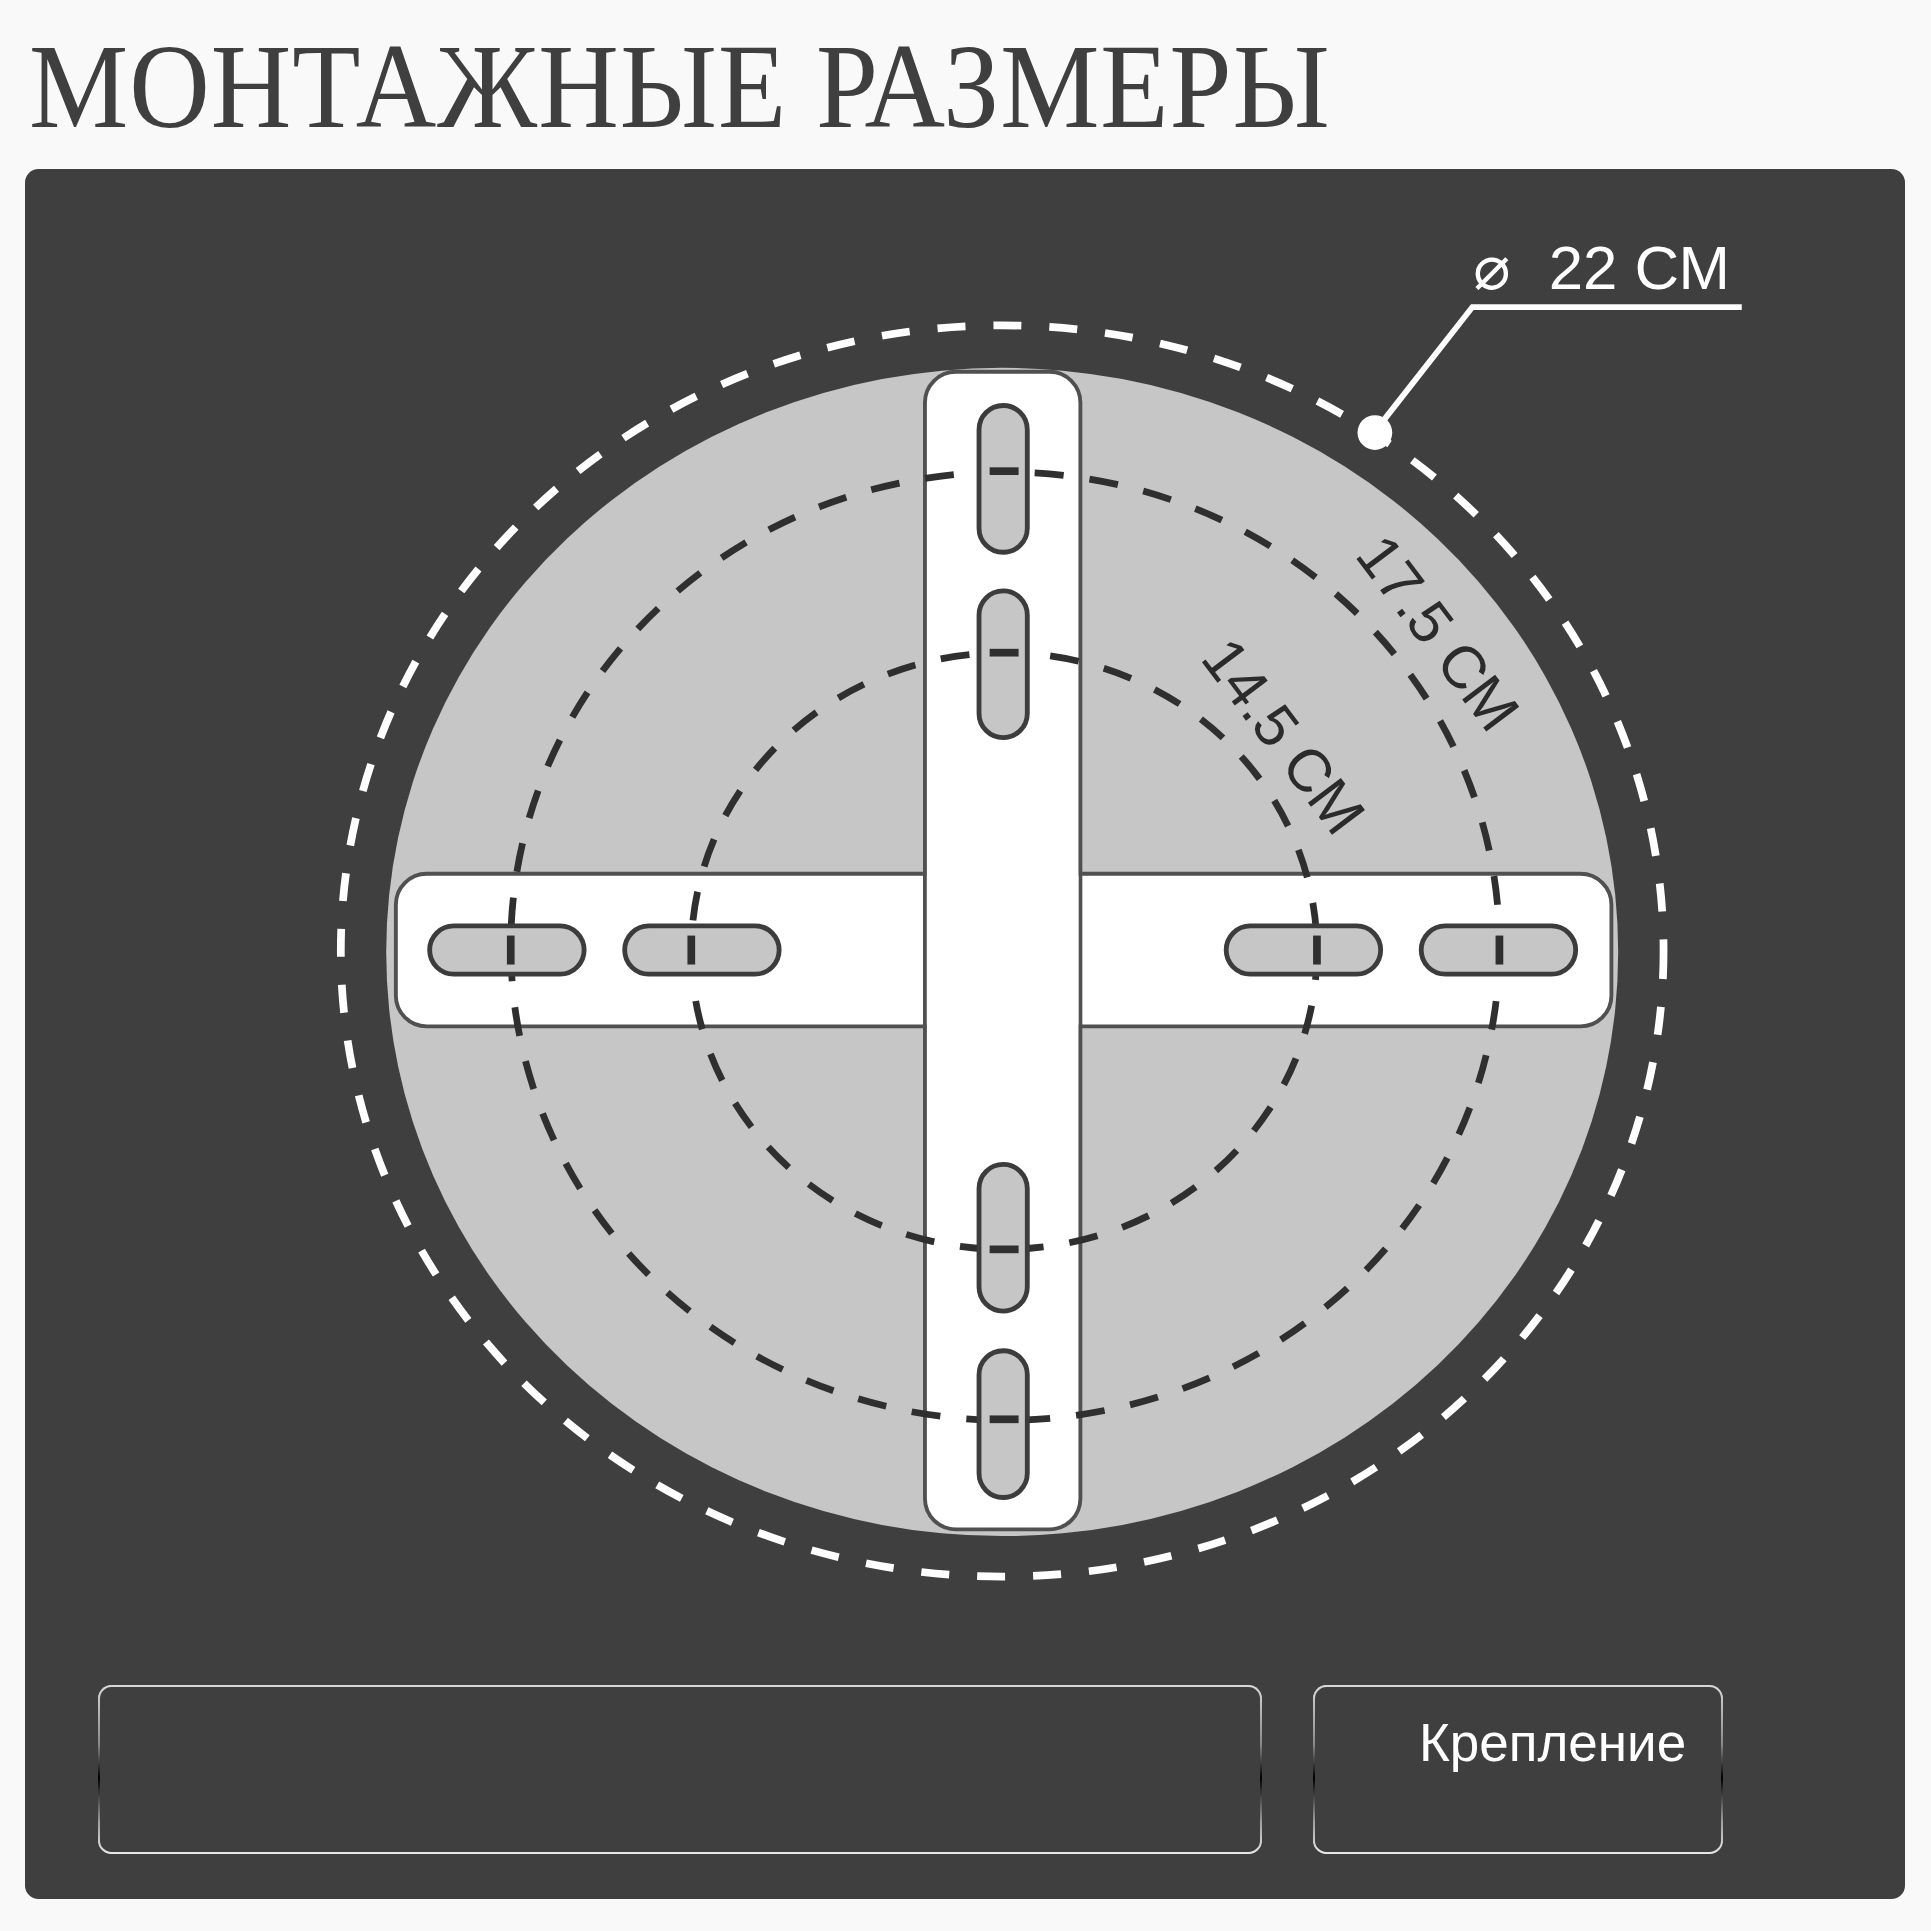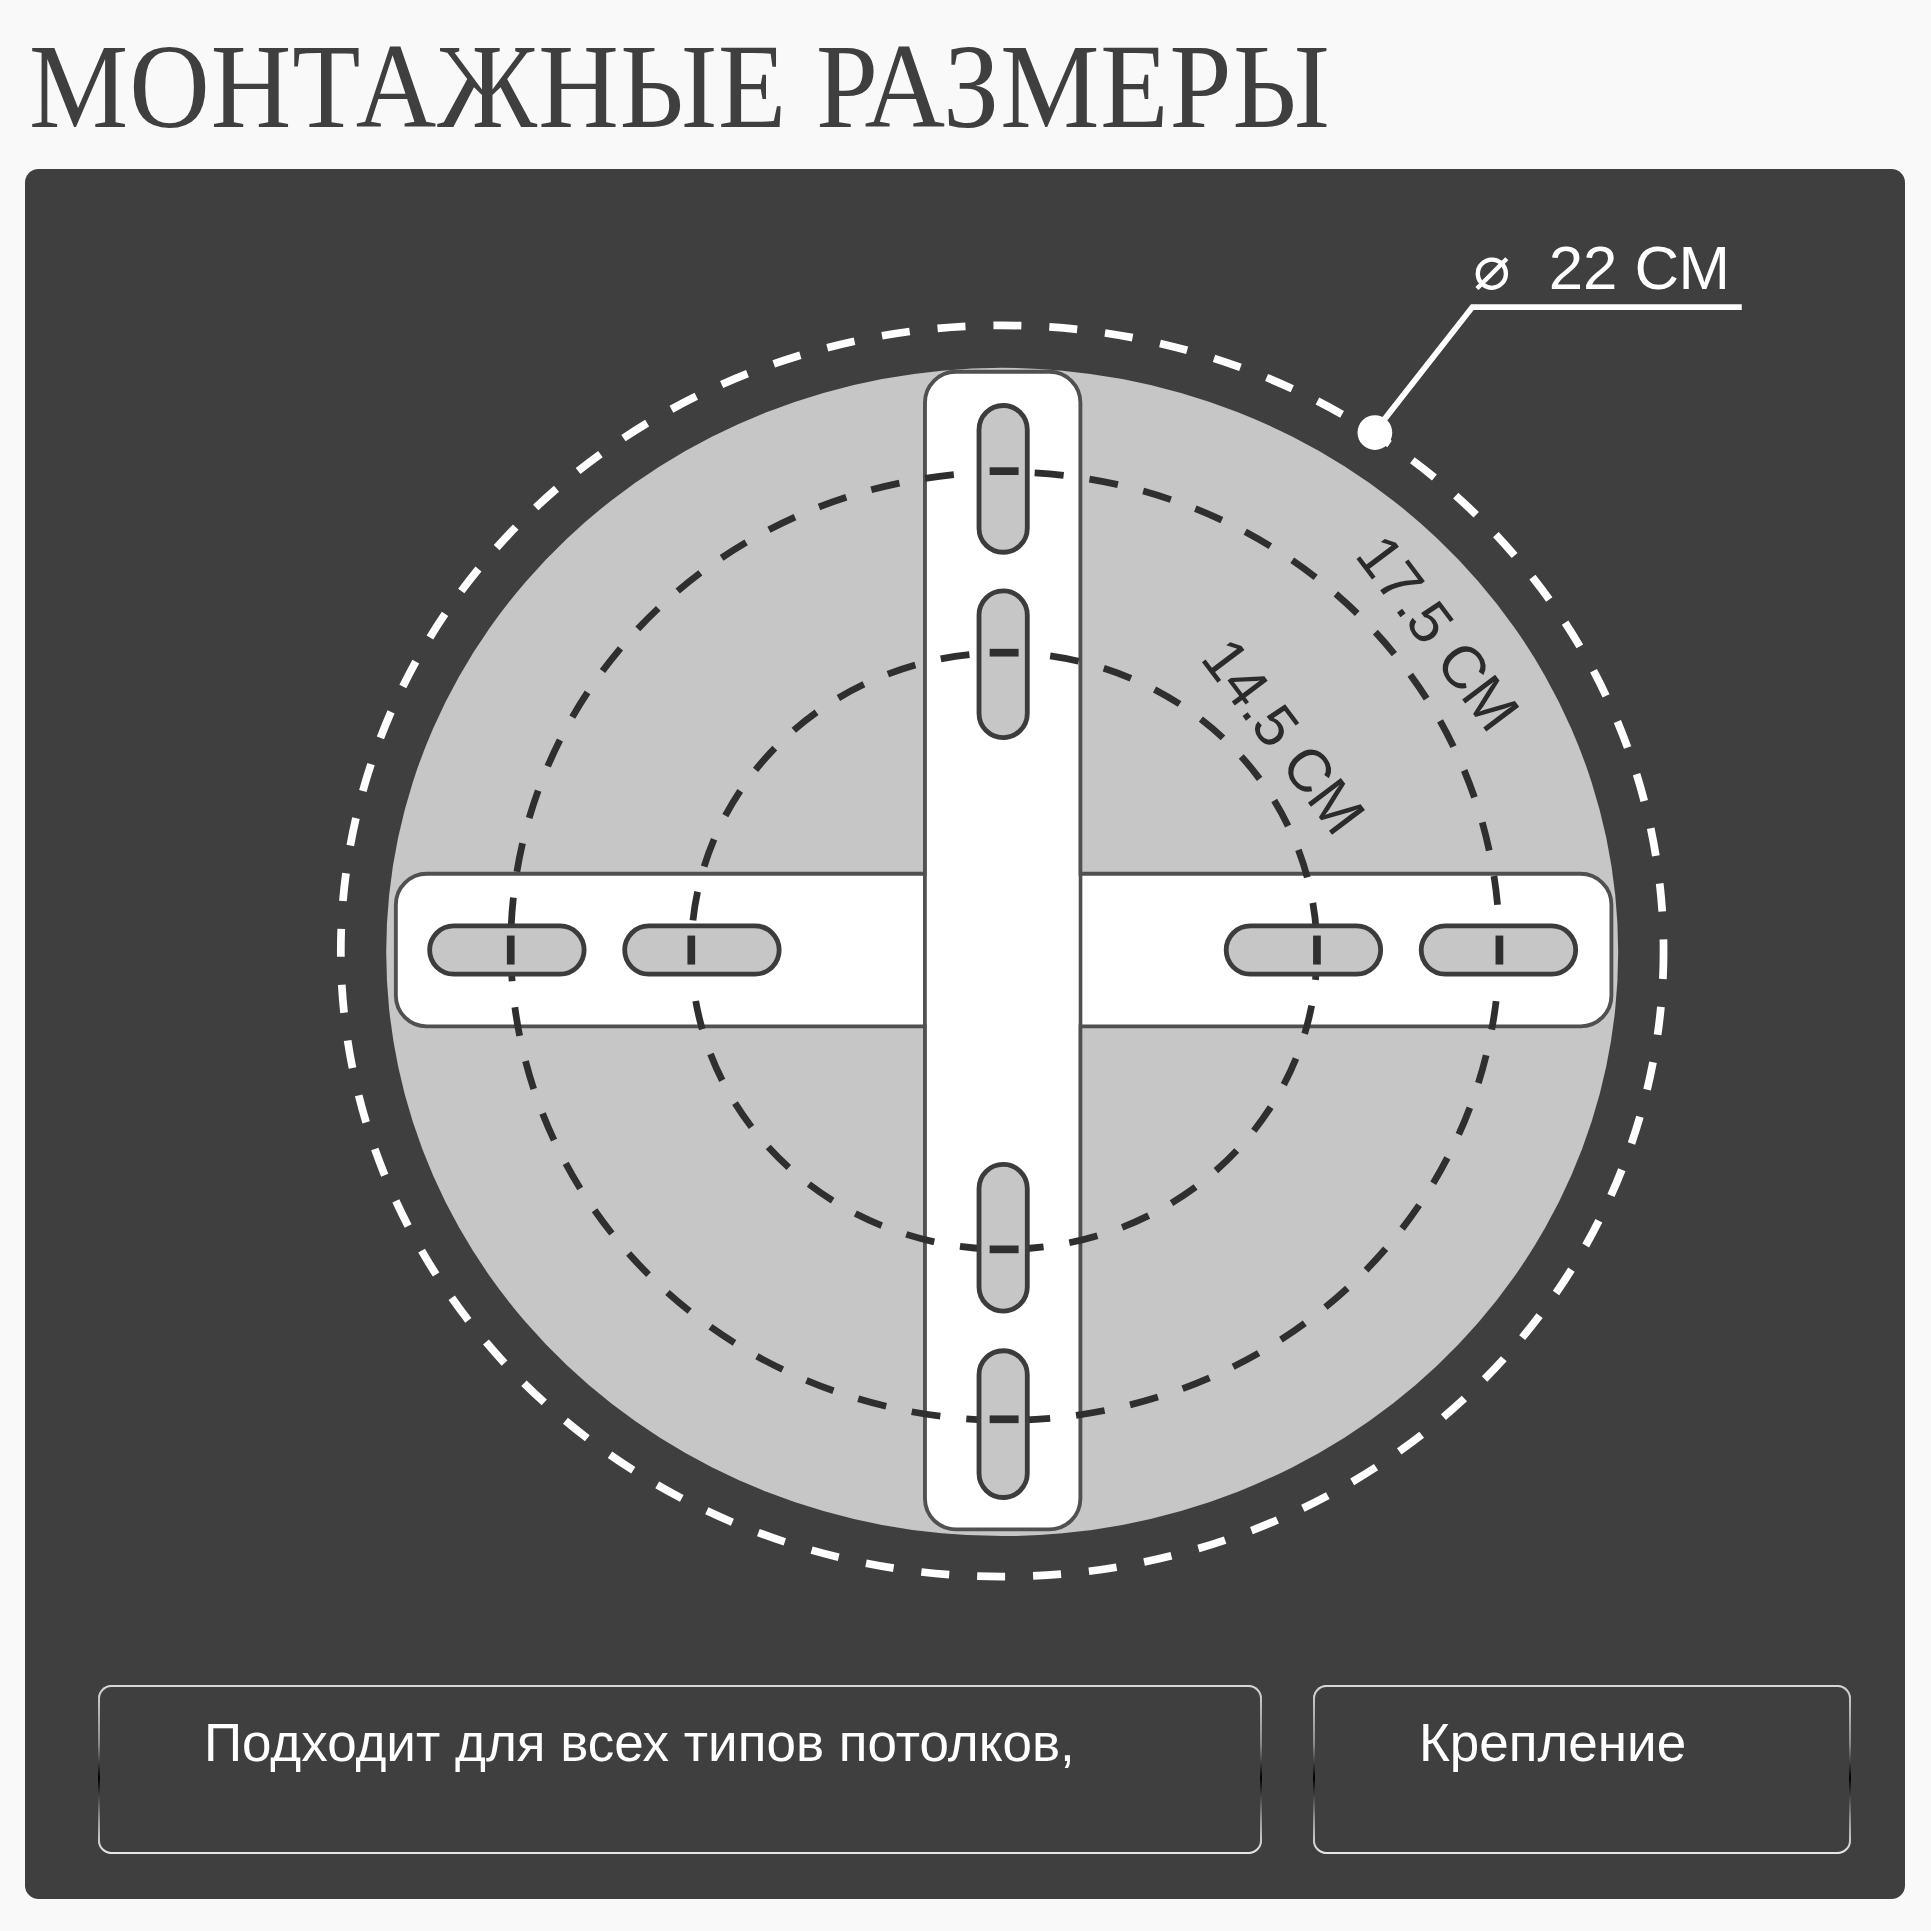--- a/index.html
+++ b/index.html
@@ -4,21 +4,21 @@
 <style>
   html, body { margin:0; padding:0; }
   body { width:1931px; height:1931px; background:#f9f9f9; position:relative; overflow:hidden; font-family:"Liberation Sans", sans-serif; }
   .title { position:absolute; left:29px; top:29px; height:116px; font-family:"Liberation Serif", serif; font-size:120px; line-height:116px; color:#3f3f3f; letter-spacing:1px; transform-origin:left top; transform:scaleX(0.93); white-space:nowrap; }
   .panel { position:absolute; left:25px; top:169px; width:1880px; height:1730px; background:#3f3f3f; border-radius:13.5px; }
   svg.diagram { position:absolute; left:0; top:0; }
   .card { position:absolute; top:1685px; height:169px; border-radius:13.5px; box-sizing:border-box; padding:1.9px; background:linear-gradient(90deg,#cfcfcf 0%,#eaeaea 30%,#9a9a9a 70%,#bdbdbd 100%); }
   .card::before { content:""; position:absolute; inset:0; border-radius:13.5px; padding:2.9px; background:linear-gradient(180deg,#d8d8d8 0%,#8a8a8a 35%,#000 55%,#9a9a9a 80%,#e8e8e8 100%); -webkit-mask:linear-gradient(#000 0 0) content-box, linear-gradient(#000 0 0); -webkit-mask-composite:xor; mask-composite:exclude; }
   .card-inner { position:relative; width:100%; height:100%; background:#3f3f3f; border-radius:11.6px; color:#ffffff; font-size:53px; line-height:70px; box-sizing:border-box; }
   .card1 { left:98px; width:1164px; }
-  .card2 { left:1313px; width:538px; }
+  .card2 { left:1313px; width:410px; }
   .card1 .card-inner { padding:21px 0 0 104px; }
   .card2 .card-inner { padding:21px 0 0 104px; }
   .line { display:block; white-space:nowrap; }
   .svgtext-white { fill:#ffffff; font-family:"Liberation Sans", sans-serif; }
   .svgtext-dark { fill:#2b2b2b; font-family:"Liberation Sans", sans-serif; }
 </style>
 </head>
 <body>
 
 <div class="title">МОНТАЖНЫЕ РАЗМЕРЫ</div>
@@ -70,21 +70,20 @@
   <text class="svgtext-dark" x="0" y="0" font-size="62" transform="translate(1242,682) rotate(53)">14.5 СМ</text>
 
   <circle cx="1424" cy="448" r="18" fill="#ffffff"></circle>
   <polyline points="1431,438 1525,318 1804,318" fill="none" stroke="#ffffff" stroke-width="6"></polyline>
   <text class="svgtext-white" x="1526" y="299" font-size="64">⌀</text>
   <text class="svgtext-white" x="1604" y="299" font-size="64">22 СМ</text>
 </svg>
 
 <div class="card card1">
   <div class="card-inner">
-    <span class="line">Подходит для всех типов потолков,</span>
   </div>
 </div>
 
 <div class="card card2">
   <div class="card-inner">
     <span class="line">Крепление</span>
   </div>
 </div>
 
 

